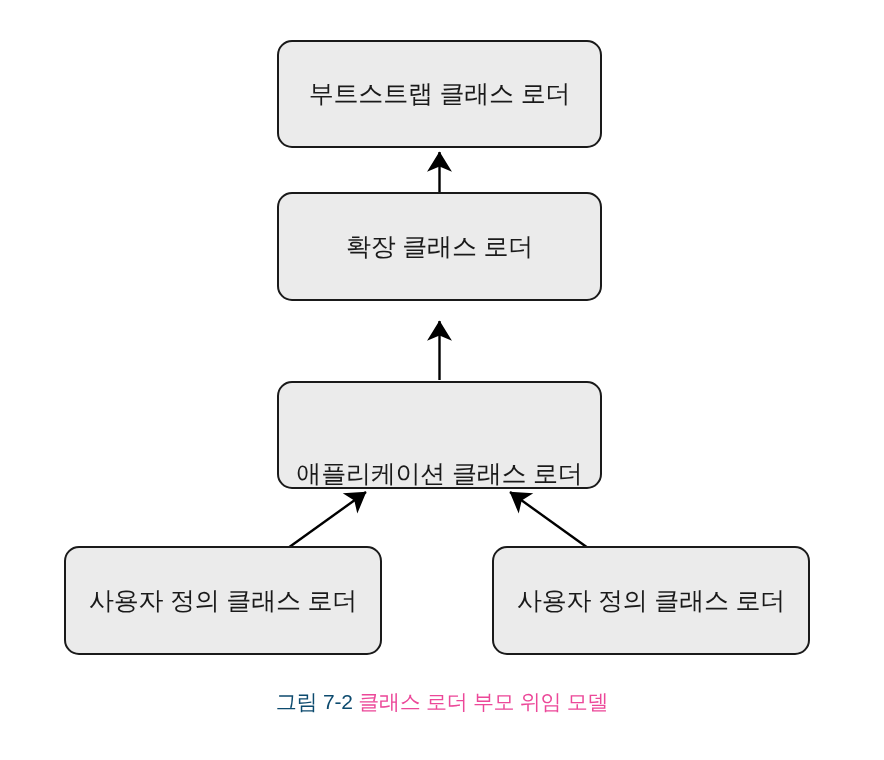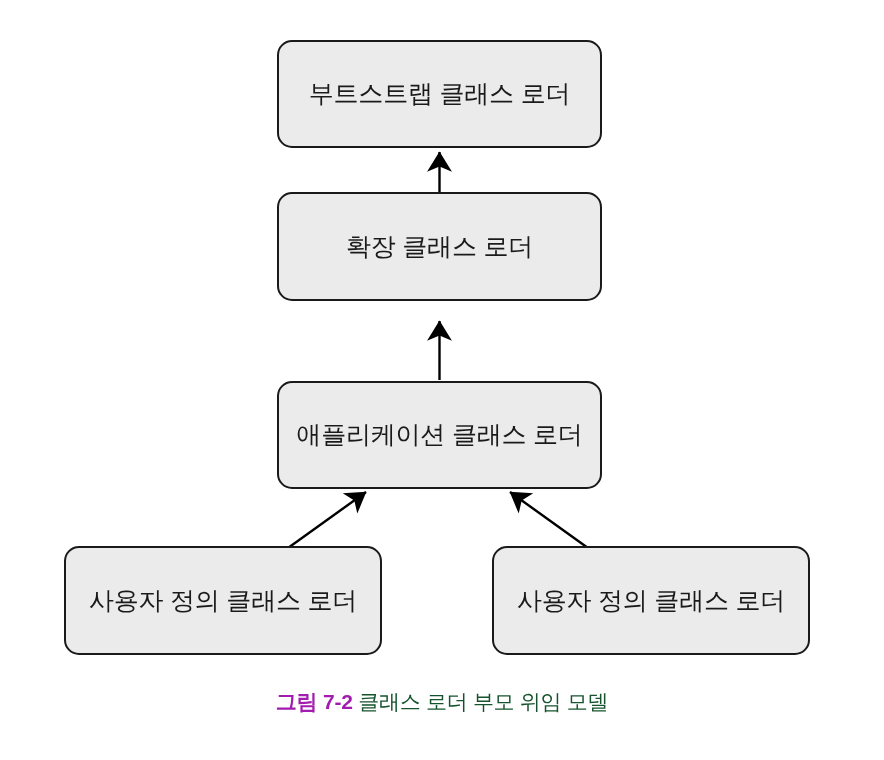--- a/index.html
+++ b/index.html
@@ -41,21 +41,21 @@
     font-size: 25px;
     line-height: 1.1;
     color: #1a1a1a;
     letter-spacing: -0.2px;
     white-space: nowrap;
     font-family: "Liberation Sans", "DejaVu Sans", sans-serif;
   }
   
   #node-bootstrap   { left: 277px; top: 40px;  width: 325px; height: 108px; }
   #node-extension   { left: 277px; top: 192px; width: 325px; height: 109px; }
-  #node-application { left: 277px; top: 381px; width: 325px; height: 108px; }
+  #node-application { left: 277px; top: 381px; width: 325px; height: 108px; align-items: flex-end; }
   #node-user-left   { left: 64px;  top: 546px; width: 318px; height: 109px; }
   #node-user-right  { left: 492px; top: 546px; width: 318px; height: 109px; }
 
   .arrow-svg {
     position: absolute;
     left: 0;
     top: 0;
     width: 884px;
     height: 760px;
     z-index: 2;
@@ -64,26 +64,26 @@
   .caption {
     position: absolute;
     left: 0;
     top: 688px;
     width: 884px;
     text-align: center;
     font-size: 21px;
     white-space: nowrap;
   }
   .caption-number {
-    color: #a21caf;
-    font-weight: bold;
+    color: #0c4a6e;
+    font-weight: normal;
     letter-spacing: -0.2px;
   }
   .caption-text {
-    color: #14532d;
+    color: #ec4899;
     letter-spacing: -0.3px;
   }
 </style>
 </head>
 <body>
 
 <div id="figure-root">
 
   <div class="diagram-layer">
 

